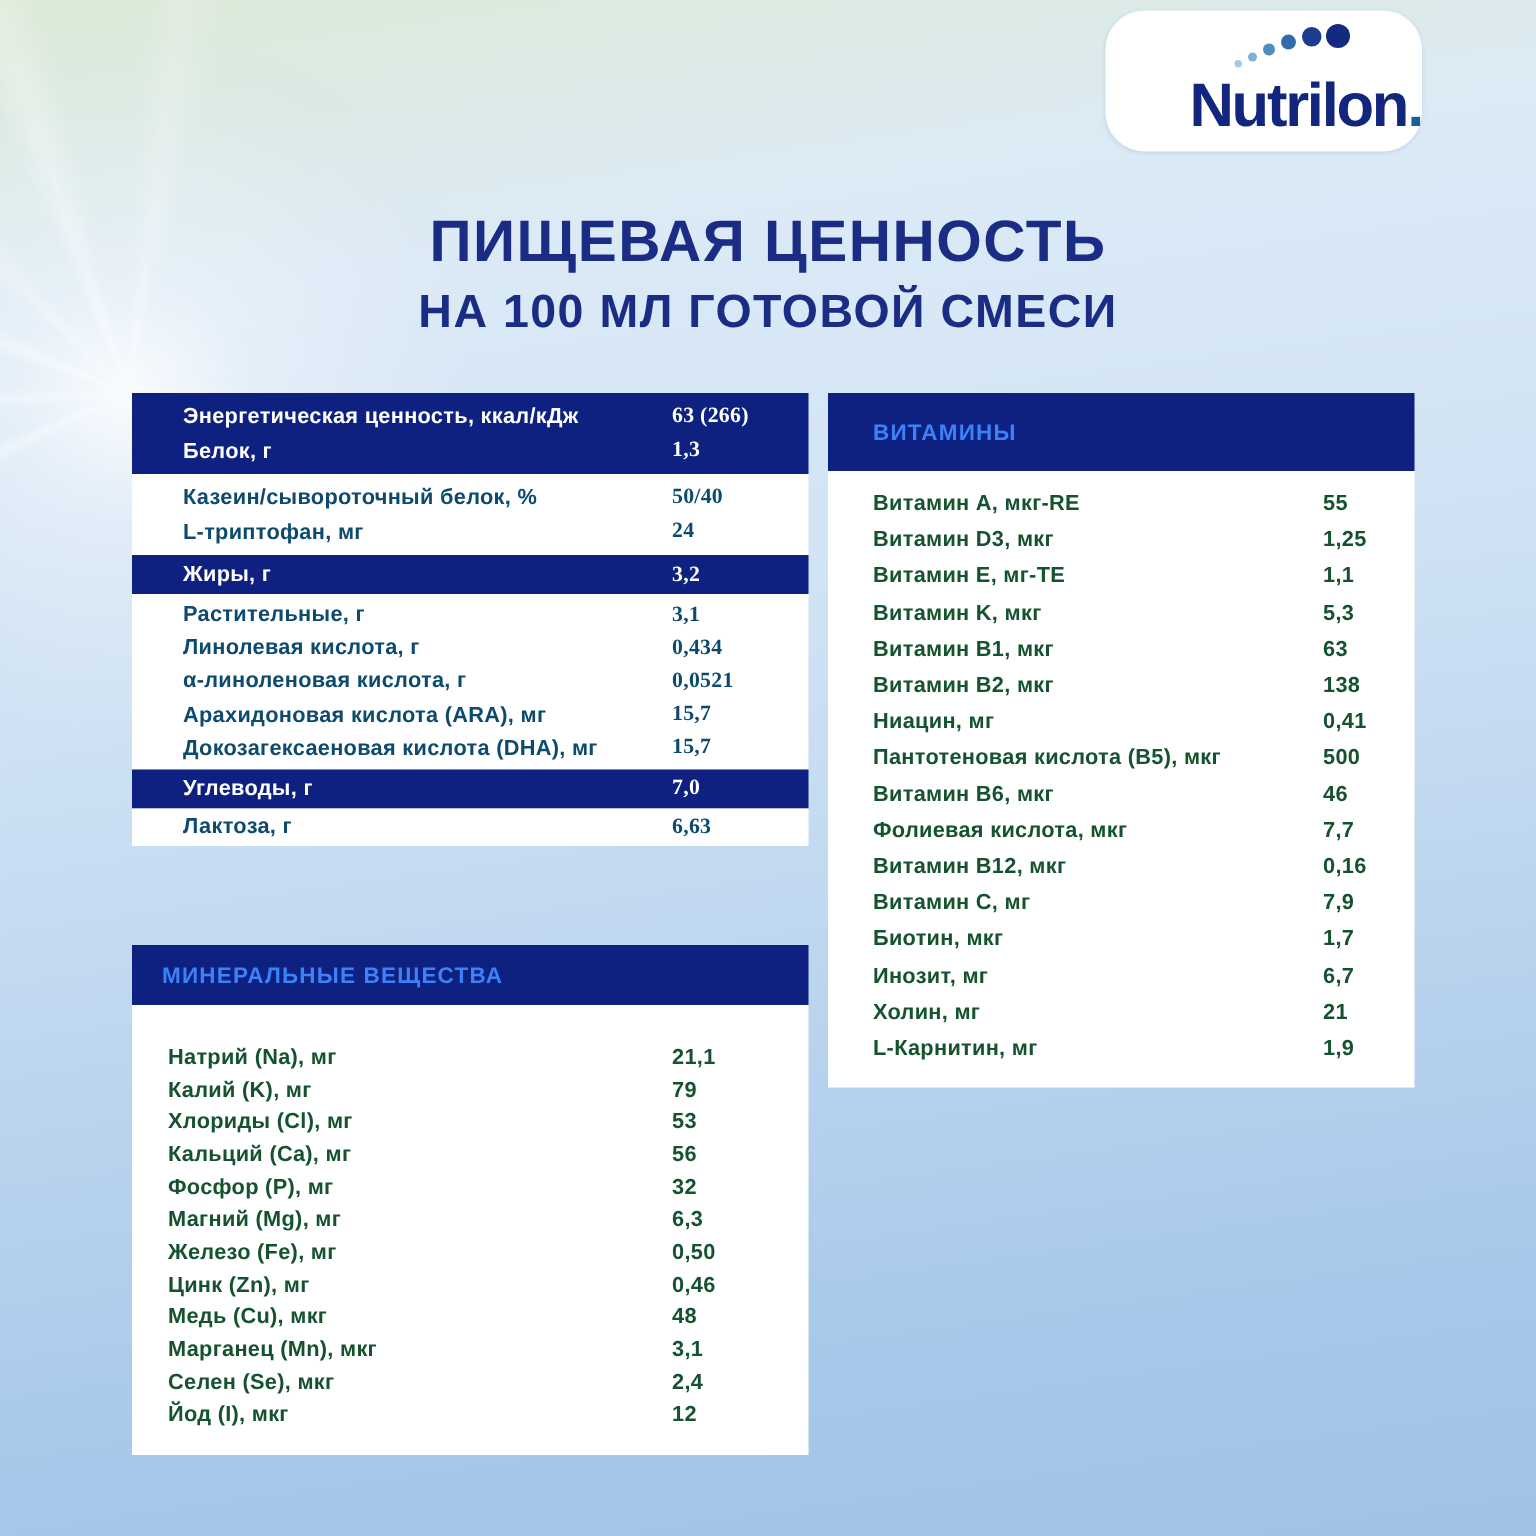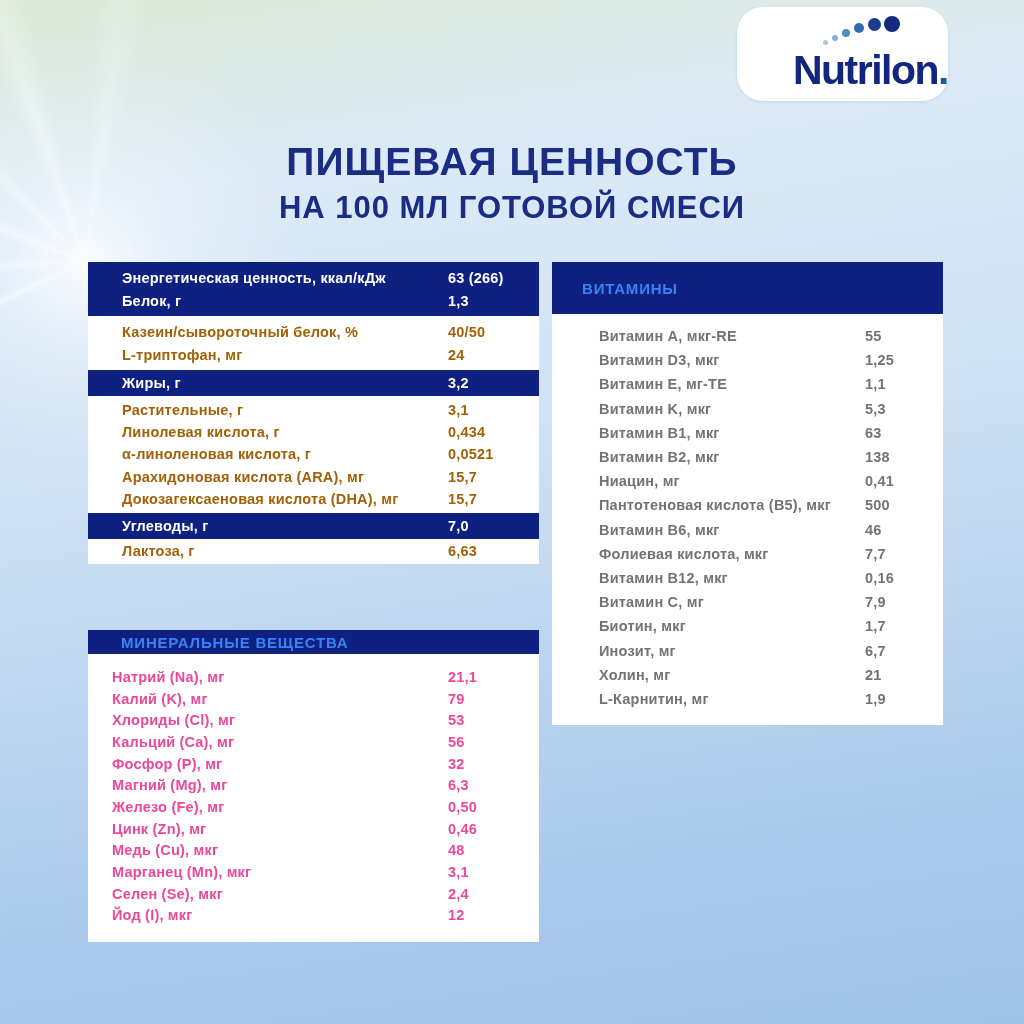--- a/index.html
+++ b/index.html
@@ -45,44 +45,44 @@
   .title{position:absolute; left:0; right:0; top:136px; text-align:center; color:#1b2c85;}
   .title-l1{font-size:39px; font-weight:800; letter-spacing:1px; line-height:52px;}
   .title-l2{font-size:31px; font-weight:800; letter-spacing:1px; line-height:40px;}
   
   .tbl{position:absolute; font-weight:700;}
   .tbl-a{left:88px;  top:262px; width:451px;}
   .tbl-b{left:88px;  top:630px; width:451px;}
   .tbl-v{left:552px; top:262px; width:391px;}
   .sec{width:100%;}
   .sec.navy{background:#0e2080; color:#ffffff;}
-  .sec.white{background:#ffffff; color:#a16207;}
+  .sec.white{background:#ffffff; color:#0c4a6e;}
   .row{display:flex; align-items:center;}
   .tbl-a .row{padding-left:34px;}
   .tbl-b .row{padding-left:24px;}
   .tbl-v .row{padding-left:30px;}
   .lbl{flex:0 0 auto; font-size:14.5px; letter-spacing:.2px;}
   .val{margin-left:auto; text-align:left; font-size:14.5px; letter-spacing:.2px;}
-  .tbl-a .val{flex:0 0 91px;}
+  .tbl-a .val{flex:0 0 91px;font-family:Liberation Serif, serif;}
   .tbl-b .val{flex:0 0 91px;}
   .tbl-v .val{flex:0 0 61px;}
   .sec-pad2{padding:4px 0;}   .sec-pad2 .row{height:23px;}
   .sec-pad1{padding:1px 0;}   .sec-pad1 .row{height:24px;}
   .sec-pad5{padding:3px 0;}   .sec-pad5 .row{height:22.2px;gap:47px;}
   .sec-lact .row{height:25px;}
   .sec-preb{padding:5px 0;}   .sec-preb .row{height:22.5px;}
   .hdr{
     background:#0e2080; color:#3b82f6; display:flex; align-items:center;
     font-size:15px; font-weight:700; letter-spacing:.8px;
   }
-  .tbl-b .hdr{height:24px; padding-left:33px;}
+  .tbl-b .hdr{height:40px; padding-left:20px;}
   .tbl-v .hdr{height:52px; padding-left:30px;}
-  .body-b{background:#fff; color:#ec4899; padding:12px 0 16px;}
+  .body-b{background:#fff; color:#14532d; padding:24px 0 16px;}
   .body-b .row{height:21.7px;}
-  .body-v{background:#fff; color:#737373; padding:10px 17px 14px;}
+  .body-v{background:#fff; color:#14532d; padding:10px 0 14px;}
   .body-v .row{height:24.2px;}
 </style>
 </head>
 <body>
 
 <div class="canvas">
   <div class="sunburst"></div>
 
   <div class="logo-card">
     <span class="logo-dot ld1"></span>
@@ -108,21 +108,21 @@
         </div>
         <div class="row">
           <span class="lbl">Белок, г</span>
           <span class="val">1,3</span>
         </div>
       </div>
     <div class="sec white sec-pad2">
 
     <div class="row">
           <span class="lbl">Казеин/сывороточный белок, %</span>
-          <span class="val">40/50</span>
+          <span class="val">50/40</span>
         </div>
         <div class="row">
           <span class="lbl">L-триптофан, мг</span>
           <span class="val">24</span>
         </div>
       </div>
     <div class="sec navy sec-pad1">
 
     <div class="row">
           <span class="lbl">Жиры, г</span>

